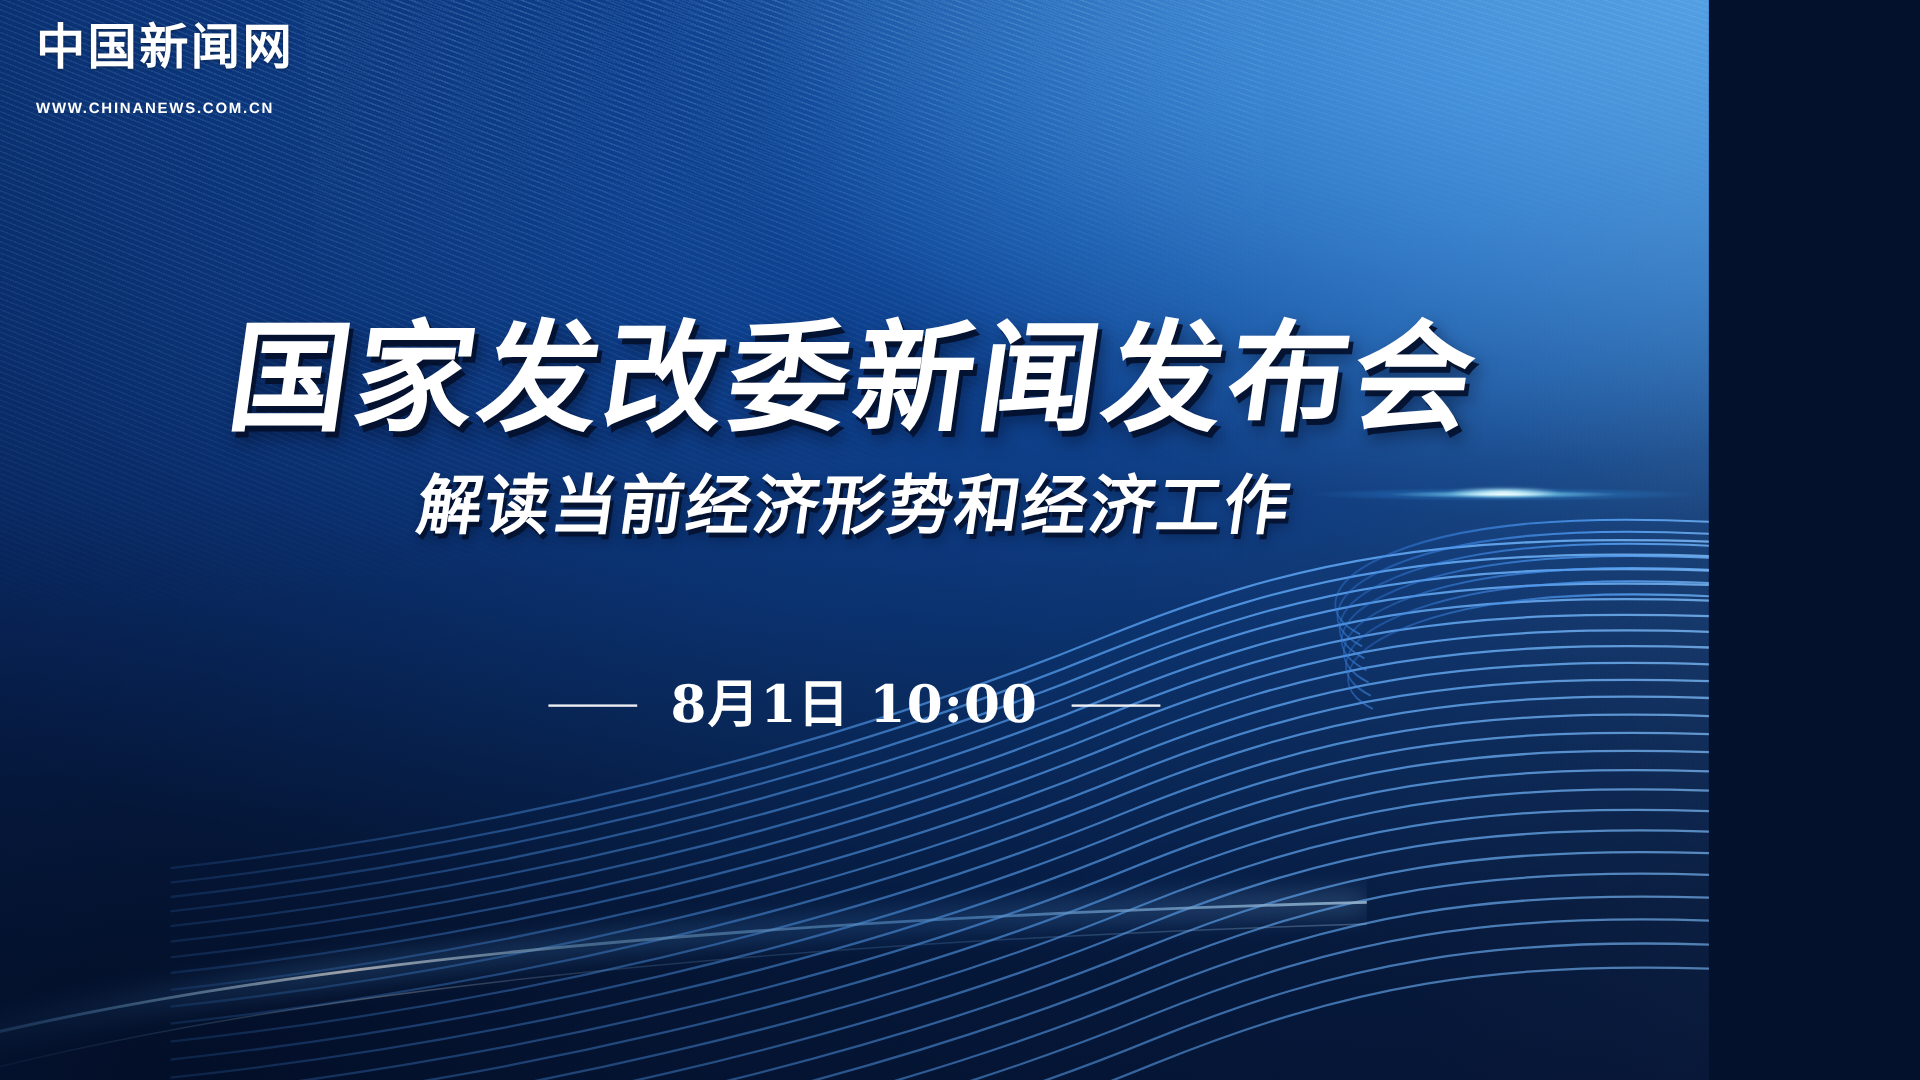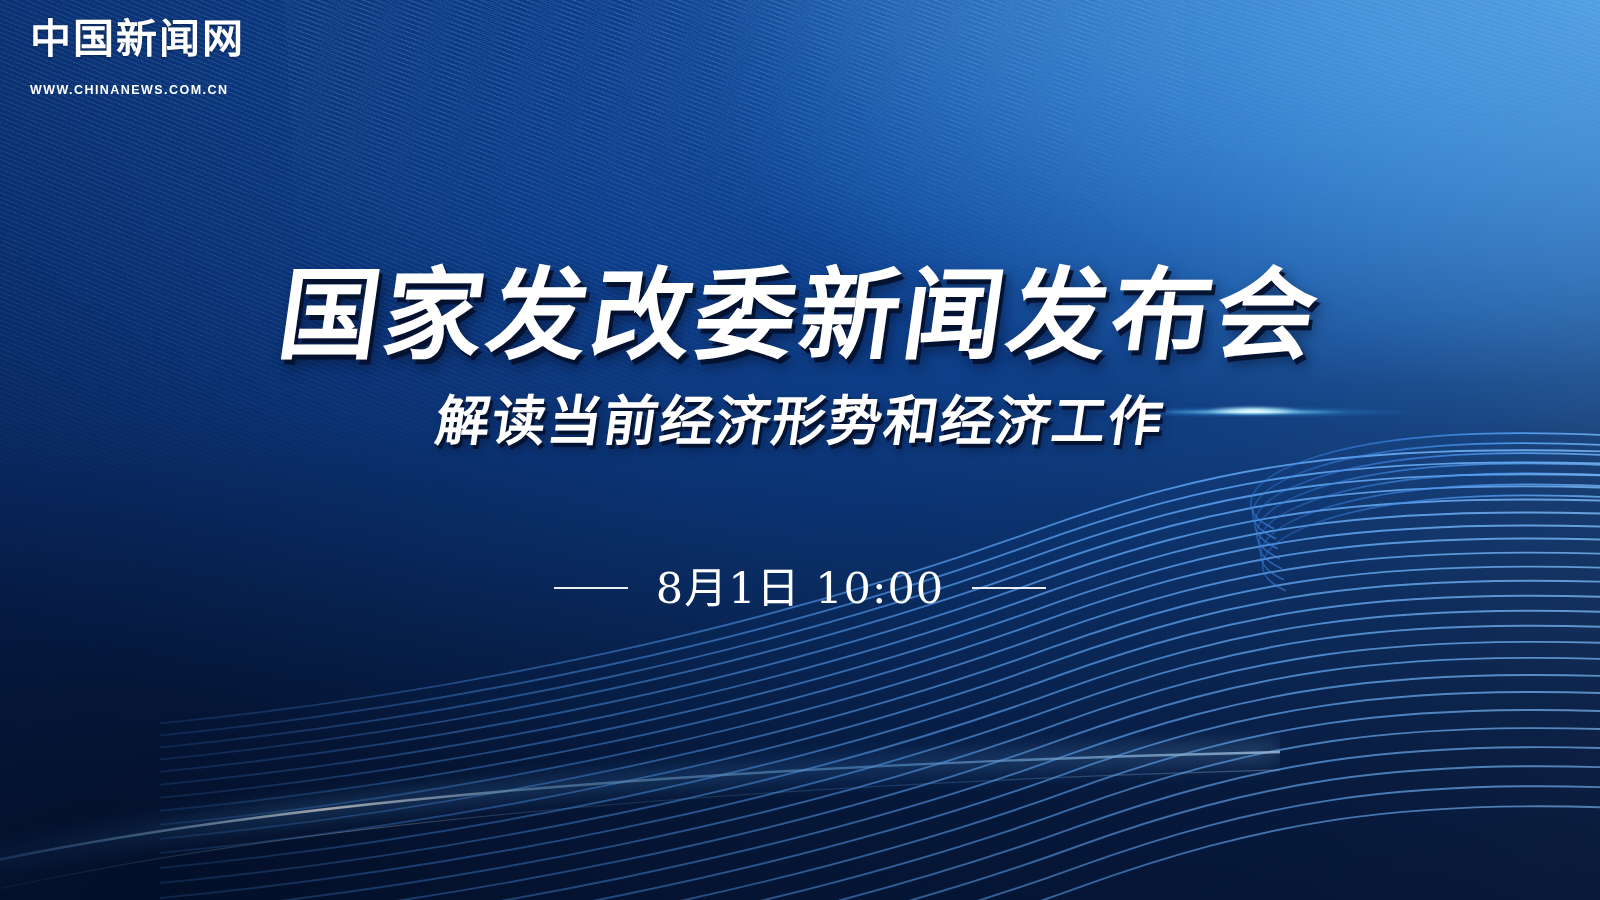--- a/index.html
+++ b/index.html
@@ -8,21 +8,21 @@
   html, body {
     width:1600px; height:900px;
     overflow:hidden;
     background:#04112c;
     font-family:"Liberation Sans","DejaVu Sans",sans-serif;
   }
 
   
   .poster{
     position:relative;
-    width:1600px; height:900px;
+    width:1424px; height:900px;
     overflow:hidden;
     background:
       radial-gradient(120% 95% at 100% 0%,   #2f7fd4 0%, rgba(47,127,212,0) 52%),
       radial-gradient(95%  80% at 88% 6%,    #2574c8 0%, rgba(37,116,200,0) 46%),
       radial-gradient(130% 110% at 58% 22%,  #0f4595 0%, rgba(15,69,149,0) 62%),
       radial-gradient(100% 90% at 12% 100%,  #041331 0%, rgba(4,19,49,0) 60%),
       linear-gradient(160deg, #0d3c8c 0%, #0a2f74 34%, #082552 62%, #05163a 100%);
   }
 
   
@@ -172,21 +172,21 @@
     gap:28px;
   }
   .rule{
     width:74px; height:2px;
     background:rgba(255,255,255,.92);
     flex:0 0 auto;
   }
   .date-text{
     font-family:"DejaVu Serif","Liberation Serif",serif;
     font-size:43px;
-    font-weight:400;
+    font-weight:700;
     color:#ffffff;
     letter-spacing:1px;
     white-space:nowrap;
     line-height:1;
   }
 </style>
 </head>
 <body>
 
 <div class="poster">

